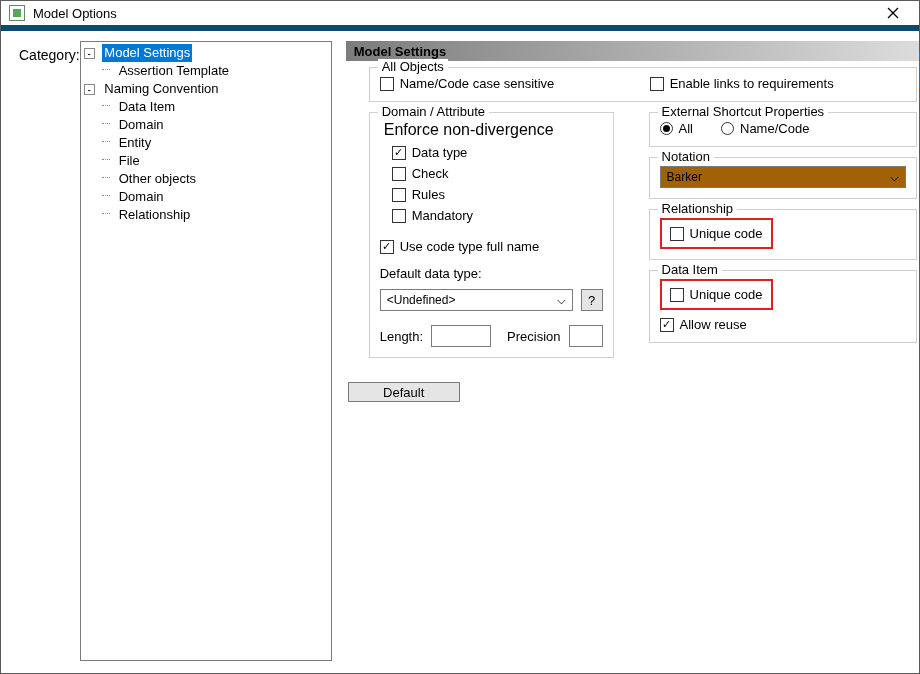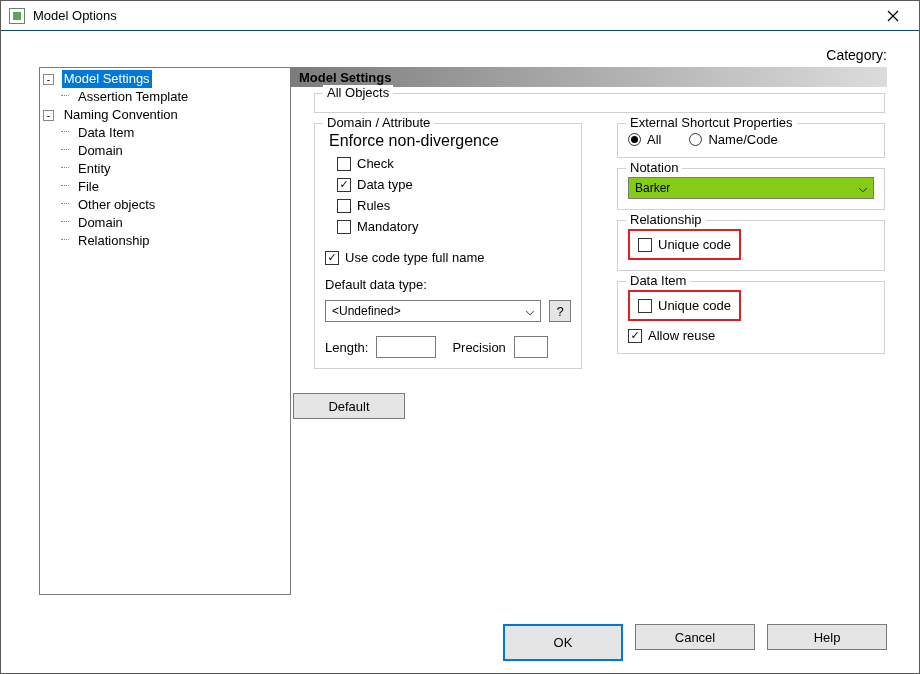--- a/index.html
+++ b/index.html
@@ -13,21 +13,21 @@
   .window {
     width: 920px; height: 674px;
     border: 1px solid #5a5a5a;
     background: #fff;
     display: flex; flex-direction: column;
   }
   .titlebar {
     height: 30px;
     display: flex; align-items: center;
     padding: 0 4px 0 8px;
-    border-bottom: 1px solid #0c4a6e;
+    border-bottom: 6px solid #0c4a6e;
     background: #fff;
   }
   .titlebar .app-icon {
     width: 16px; height: 16px;
     background: #fff;
     border: 1px solid #6a846a;
     position: relative;
     margin-right: 8px;
   }
   .titlebar .app-icon::after {
@@ -39,30 +39,31 @@
   .titlebar .title { font-size: 13px; color: #000; }
   .titlebar .spacer { flex: 1; }
   .titlebar .close-btn {
     width: 44px; height: 28px;
     display: flex; align-items: center; justify-content: center;
     font-size: 15px; color: #000;
     cursor: default;
   }
   .body {
     flex: 1;
-    padding: 10px 32px 12px 14px;
-    display: flex; flex-direction: column; align-items: flex-end;
+    padding: 10px 2px 12px 14px;
+    display: flex; flex-direction: row;
   }
   .category-label {
     font-size: 14px;
     margin: 6px 0 4px 4px;
   }
   .content-row {
     flex: 1;
     display: flex;
+    gap: 14px;
   }
   .tree-pane {
     width: 252px;
     border: 1px solid #7a7a7a;
     background: #fff;
     padding: 2px 0;
     overflow: auto;
   }
   .tree ul { list-style: none; margin: 0; padding: 0 0 0 18px; }
   .tree > ul { padding-left: 3px; }
@@ -176,26 +177,26 @@
   .dropdown {
     border: 1px solid #7a7a7a;
     background: #fff;
     height: 22px;
     font-size: 12px;
     padding: 0 6px;
     display: inline-flex; align-items: center; justify-content: space-between;
     cursor: default;
     min-width: 0;
   }
-  .dropdown.wide { width: 246px; background:#84cc16;}
+  .dropdown.wide { width: 246px; background:#a16207;}
   .dropdown .dd-arrow { font-size: 11px; margin-left: 6px; }
   .btn {
     border: 1px solid #7a7a7a;
     background: #e5e5e5;
-    height: 26px;
+    height: 20px;
     min-width: 22px;
     padding: 0 10px;
     font-size: 13px;
     display: inline-flex; align-items: center; justify-content: center;
     cursor: default;
   }
   .btn.small { height:22px; padding:0 6px;}
   .btn.wide { width: 120px; }
   .btn.primary { border: 2px solid #0078d7; height:37px;}
   .txt {
@@ -268,35 +269,45 @@
         </ul>
       </div>
 
       <div class="right-pane">
         <div class="section-header">Model Settings</div>
 
         <div class="settings-area">
 
           <div class="fieldset">
             <span class="legend">All Objects</span>
+            <div class="two-col">
+              <label class="check-row">
+                <span class="cbox"></span>
+                <span>Name/Code case sensitive</span>
+              </label>
+              <label class="check-row">
+                <span class="cbox"></span>
+                <span>Enable links to requirements</span>
+              </label>
+            </div>
           </div>
 
           <div class="two-col">
 
             <div class="fieldset" style="margin-bottom:0">
               <span class="legend">Domain / Attribute</span>
               <div class="sub-title" style="margin-left:4px">Enforce non-divergence</div>
               <div class="sub-block">
                 <label class="check-row">
+                  <span class="cbox checked"></span>
+                  <span>Data type</span>
+                </label>
+                <label class="check-row">
                   <span class="cbox"></span>
                   <span>Check</span>
-                </label>
-                <label class="check-row">
-                  <span class="cbox checked"></span>
-                  <span>Data type</span>
                 </label>
                 <label class="check-row">
                   <span class="cbox"></span>
                   <span>Rules</span>
                 </label>
                 <label class="check-row">
                   <span class="cbox"></span>
                   <span>Mandatory</span>
                 </label>
               </div>

